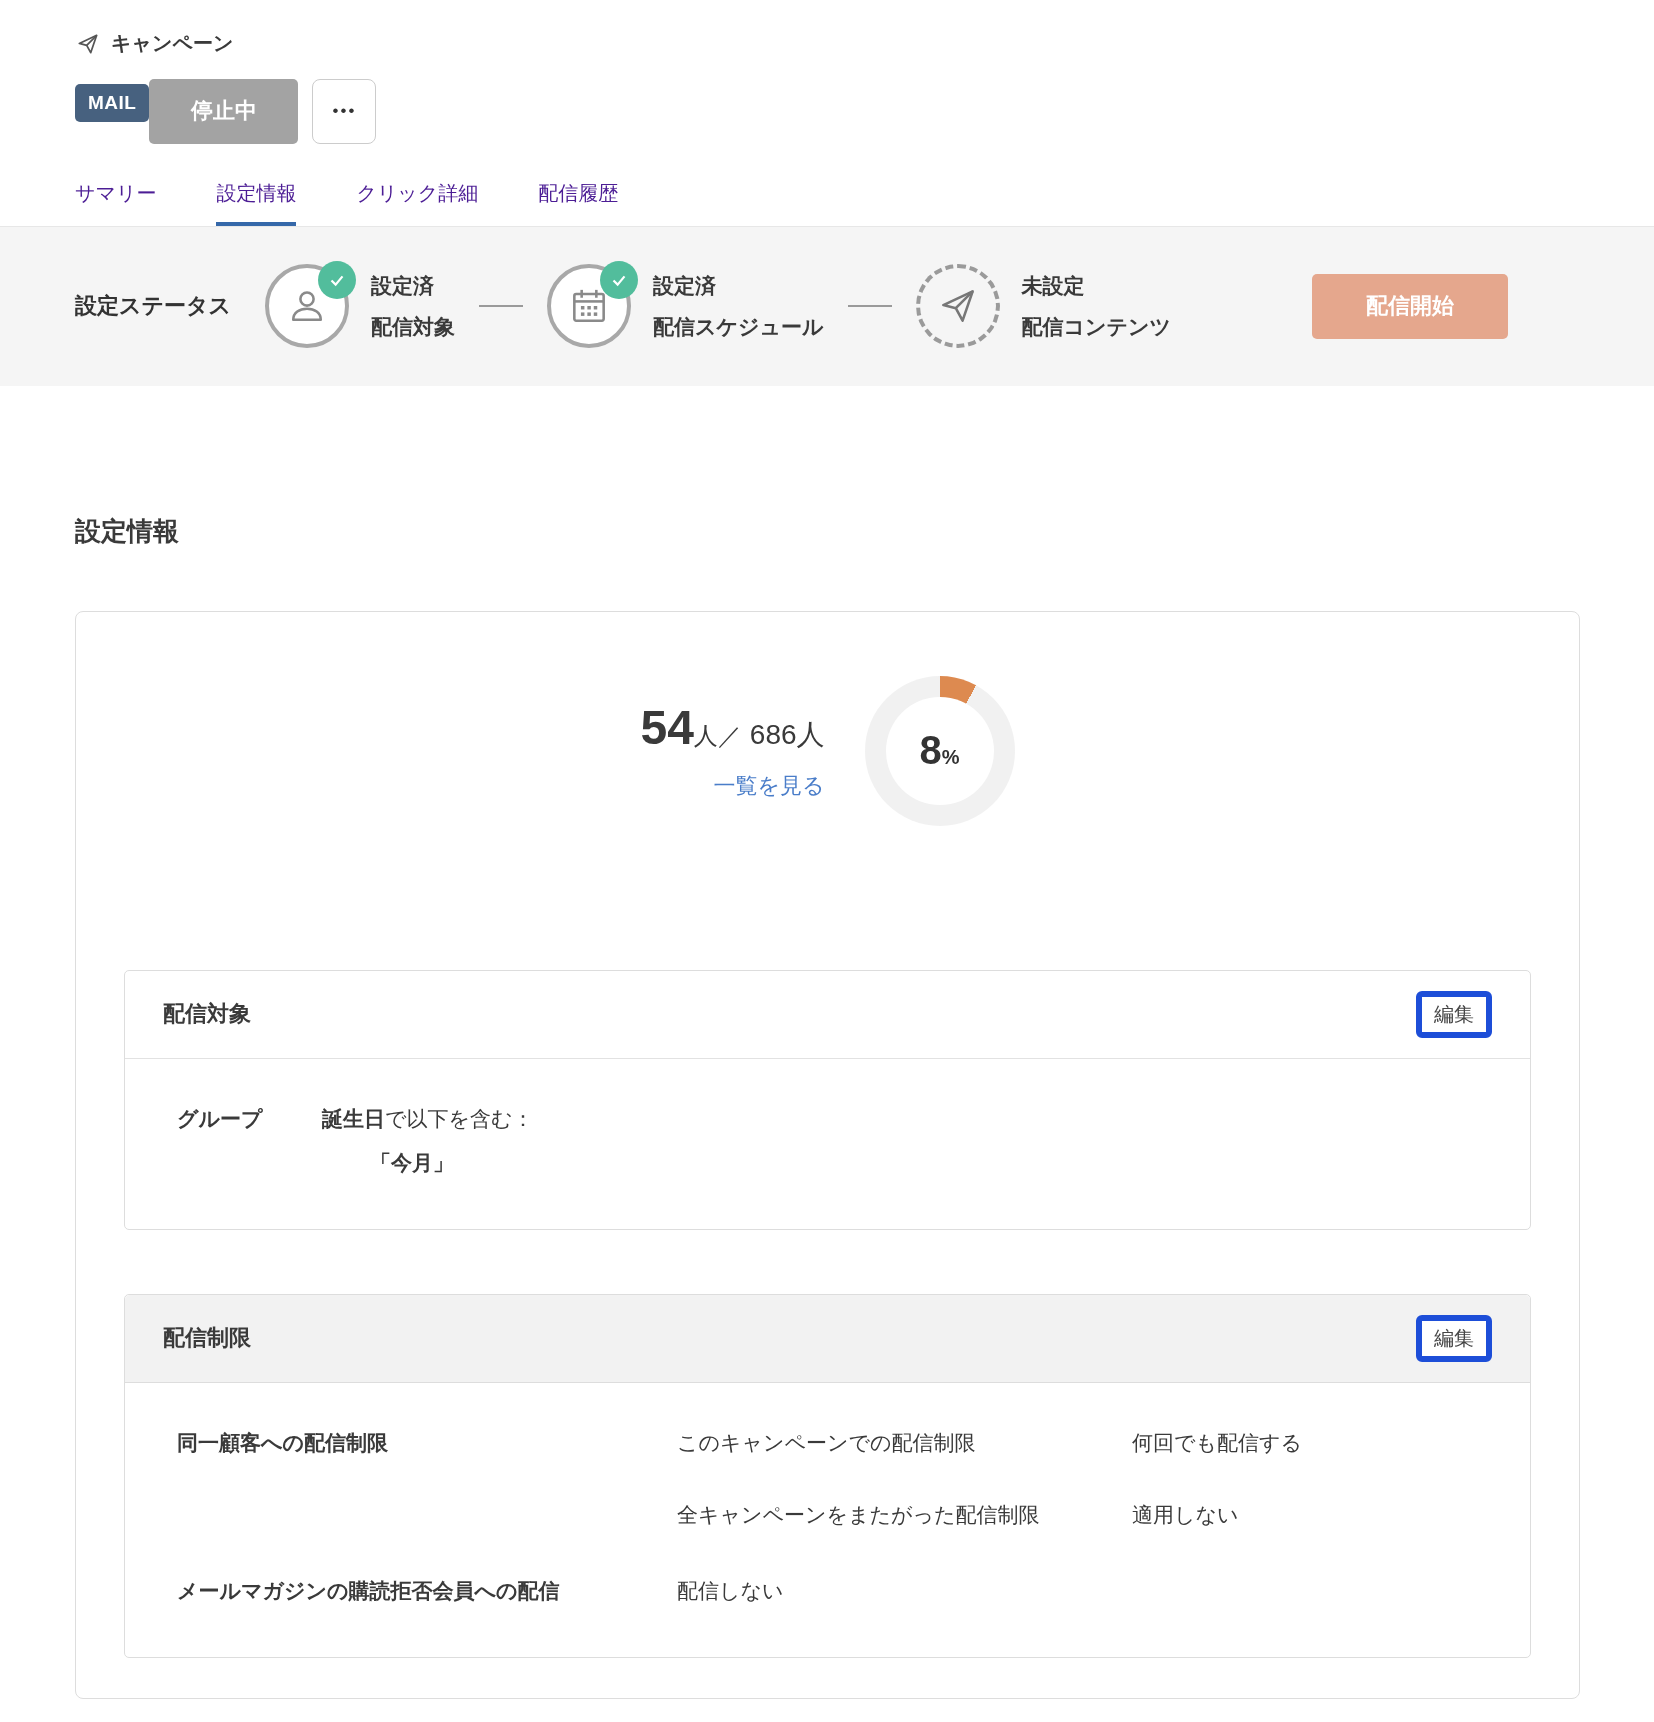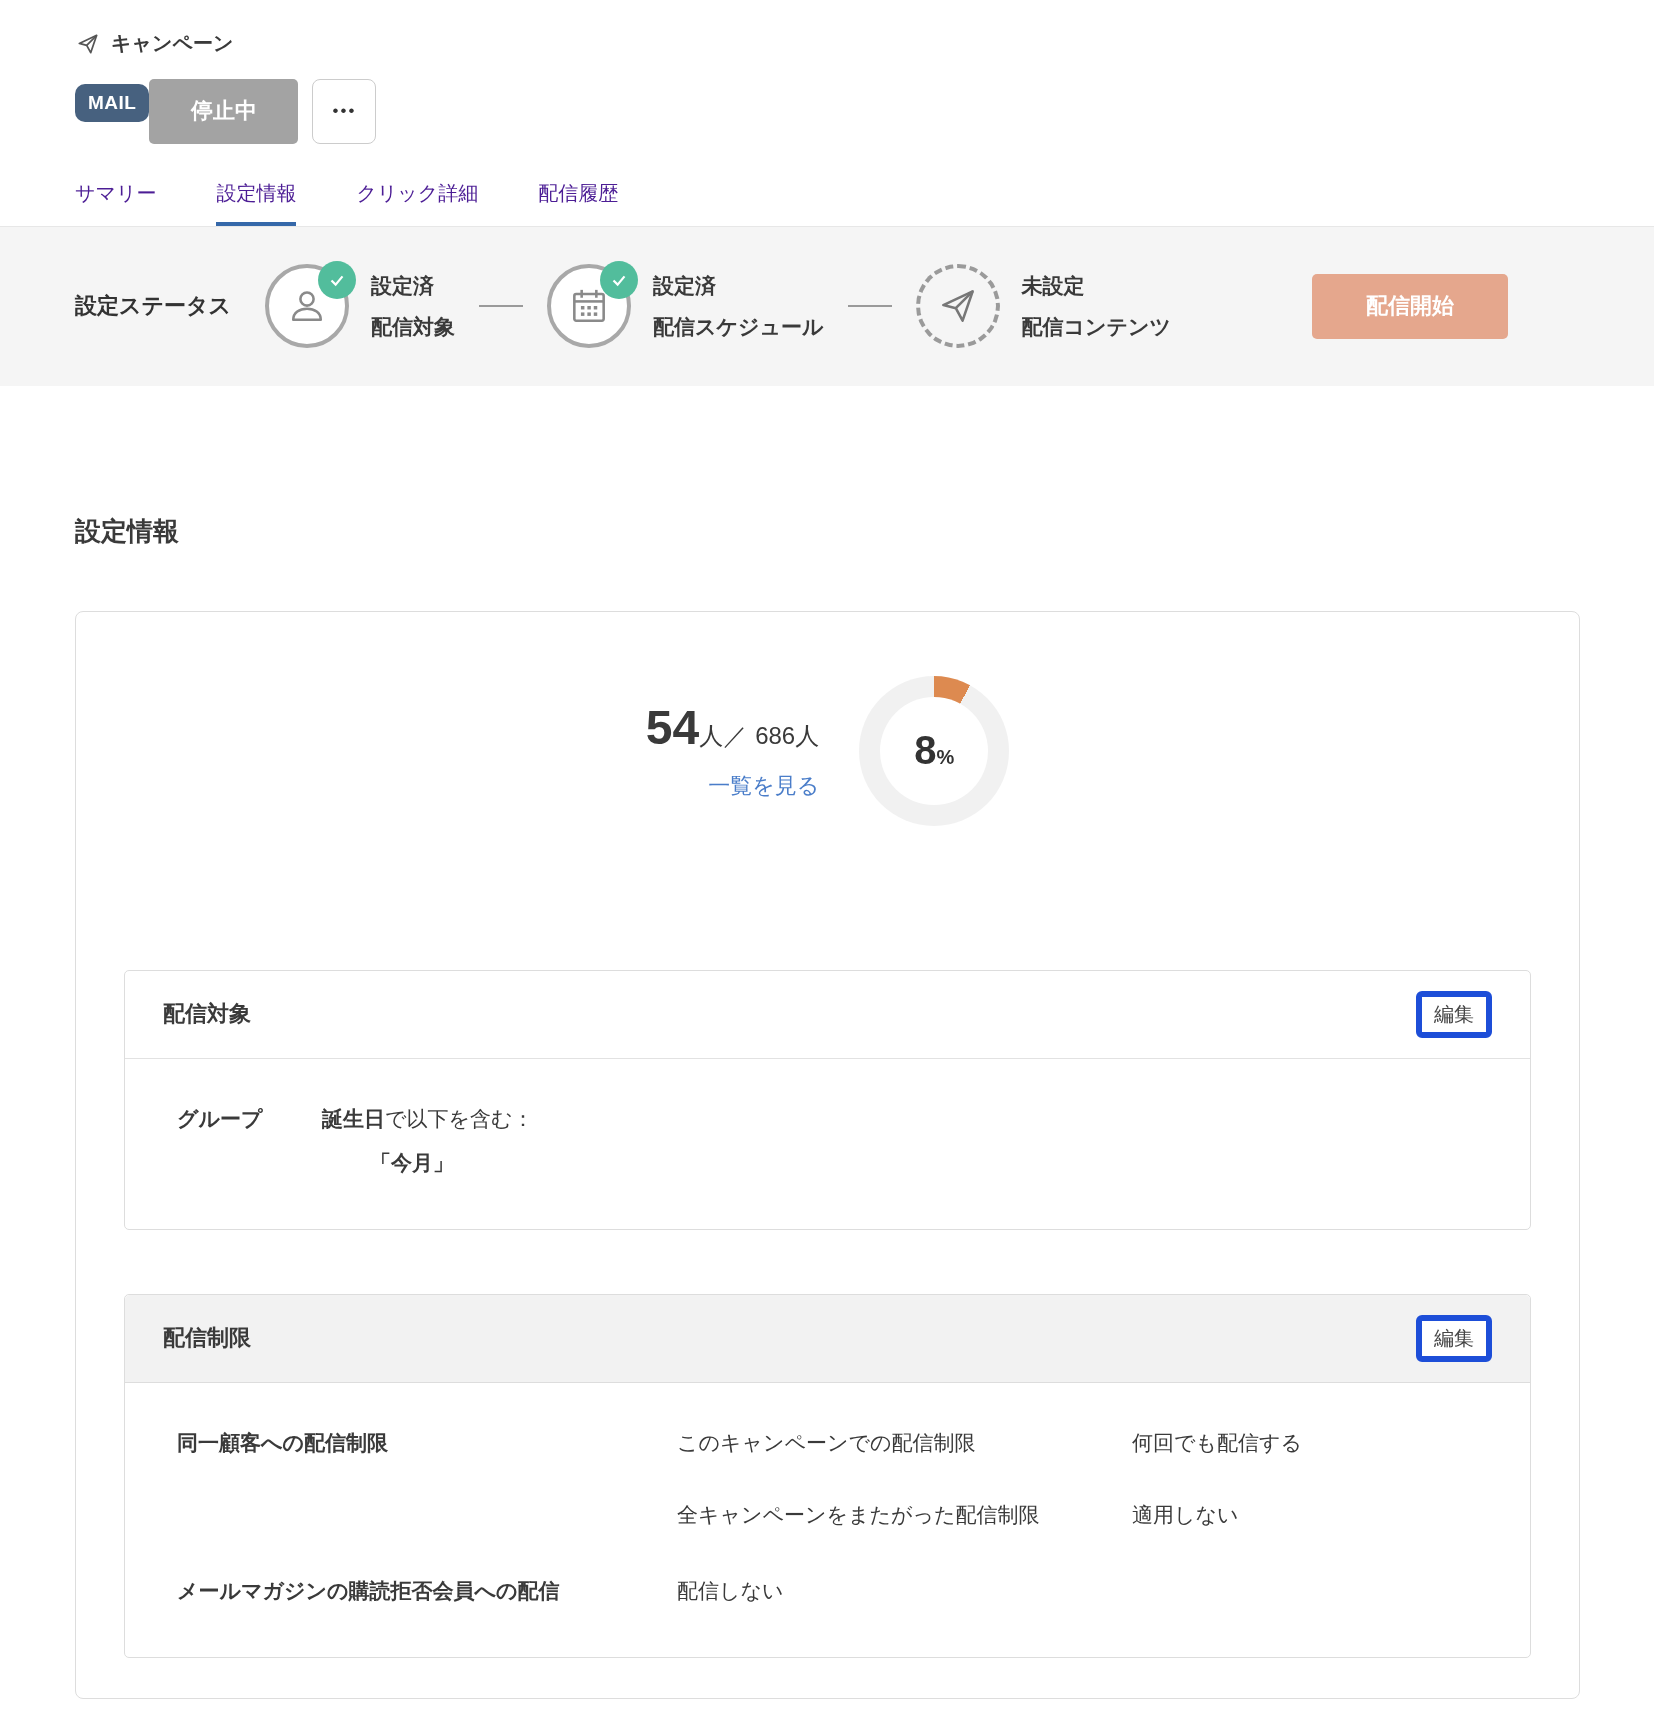--- a/index.html
+++ b/index.html
@@ -14,21 +14,21 @@
     --band-bg:#f5f5f5; --check-green:#52bd9c; --start-button-bg:#e5a78d;
     --link-blue:#4a7dc9; --donut-segment:#dd8a50; --donut-track:#f1f1f1;
   }
   
   .top { padding:30px 71px 0 75px; }
   .breadcrumb { display:inline-flex; align-items:center; gap:10px; font-size:20px; font-weight:bold; color:#3a3a3a; cursor:pointer; }
   .breadcrumb svg { width:26px; height:26px; display:block; }
   .title-row { display:flex; align-items:flex-start; margin-top:18px; }
   .badge {
     background:var(--badge-bg); color:#fff; font-size:19px; font-weight:bold;
-    padding:8px 13px; border-radius:10px; margin-top:5px; letter-spacing:.5px;
+    padding:8px 13px; border-radius:5px; margin-top:5px; letter-spacing:.5px;
   }
   .title-input {
     flex:1; display:flex; align-items:center; gap:14px;
     border-bottom:1px solid #dcdcdc; margin:0 56px 0 16px; padding:2px 10px 16px 0;
   }
   .title-text { flex:1; font-size:30px; font-weight:bold; color:#3a3a3a; }
   .pencil { cursor:pointer; }
   .pencil svg { width:30px; height:30px; display:block; }
   .title-actions { display:flex; gap:14px; }
   .btn-status {
@@ -73,21 +73,21 @@
   }
   
   main { padding:0 74px 40px 75px; }
   .section-title { font-size:26px; font-weight:bold; margin-top:128px; color:#3a3a3a; }
   .card { margin-top:62px; border:1px solid #ddd; border-radius:8px; padding:64px 0 40px; }
   .summary { display:flex; align-items:center; justify-content:center; gap:40px; }
   .summary-numbers { text-align:right; }
   .num-line { white-space:nowrap; color:#3a3a3a; }
   .count { font-size:48px; font-weight:bold; }
   .count-unit { font-size:24px; }
-  .total { font-size:24px; margin-left:8px; }
+  .total { font-size:28px; margin-left:8px; }
   .list-link { display:inline-block; margin-top:16px; font-size:22px; color:var(--link-blue); cursor:pointer; text-decoration:none; }
   .donut { width:150px; height:150px; border-radius:50%; position:relative; background:var(--donut-track); flex:none; }
   .donut-hole {
     position:absolute; inset:21px; background:#fff; border-radius:50%;
     display:flex; align-items:center; justify-content:center;
   }
   .donut-pct { font-size:40px; font-weight:bold; color:#333; }
   .donut-pct-unit { font-size:20px; font-weight:bold; color:#333; margin-top:14px; }
   
   .panel { margin:0 48px; border:1px solid #ddd; border-radius:5px; }

